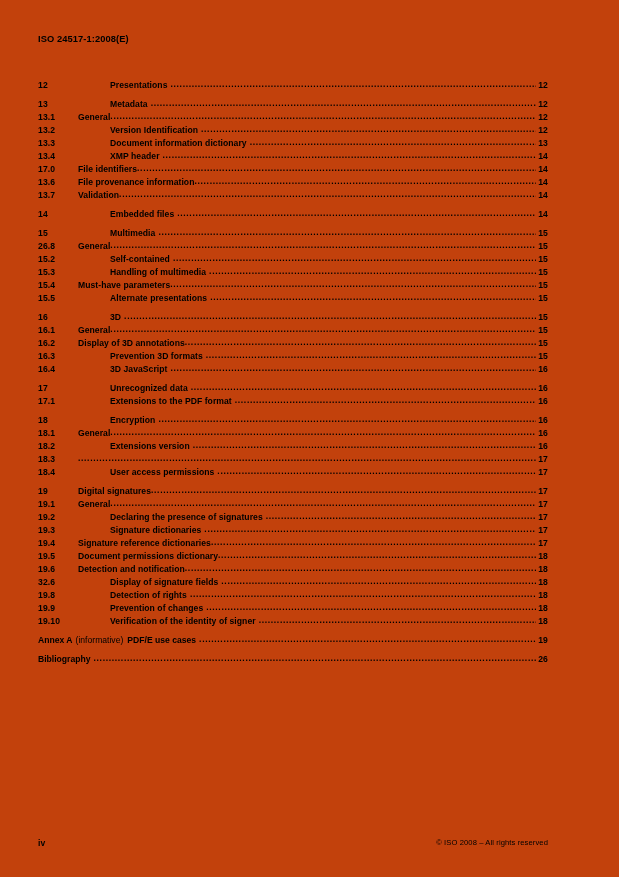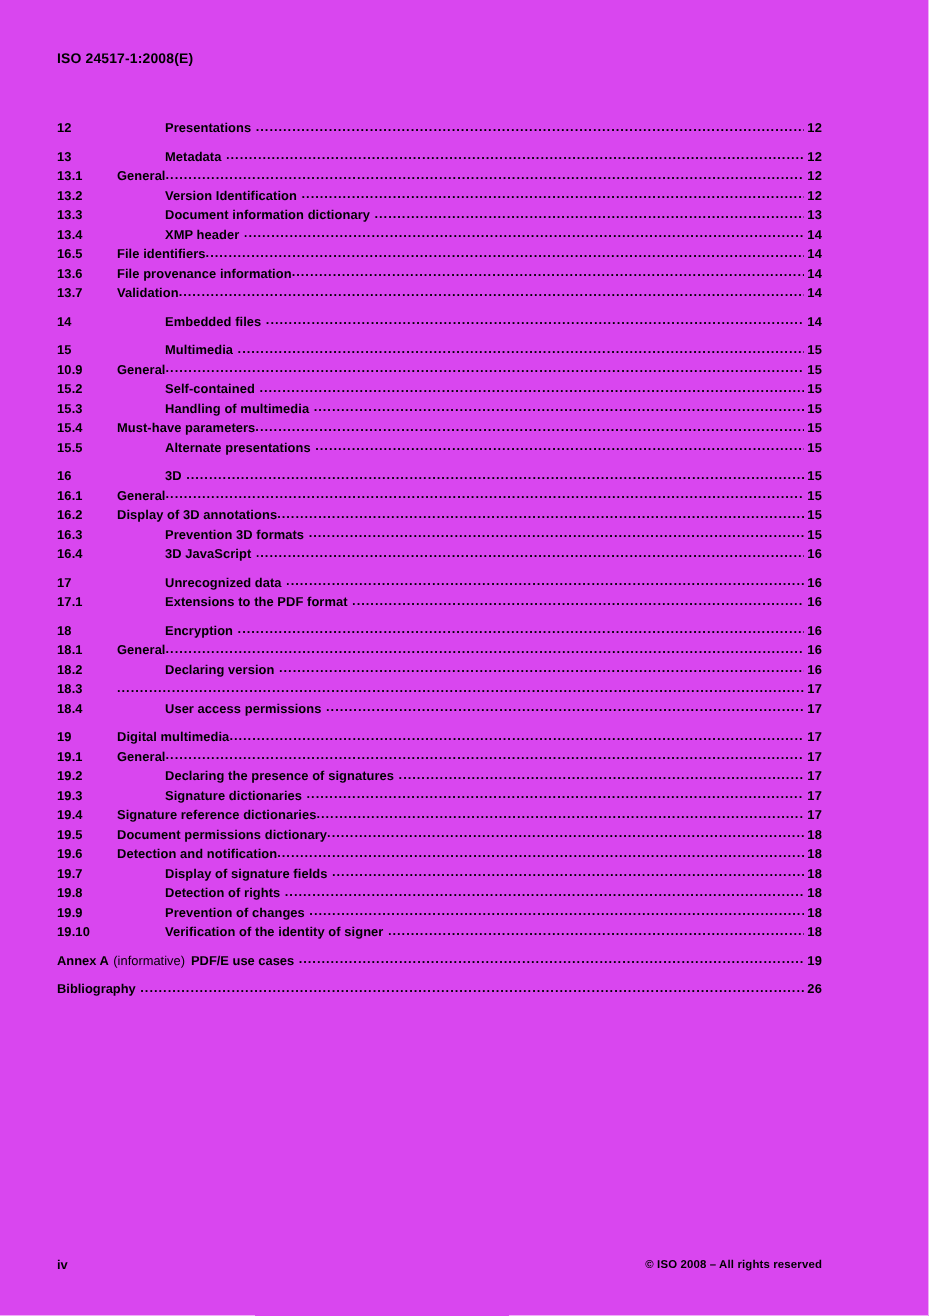--- a/index.html
+++ b/index.html
@@ -14,21 +14,21 @@
     font-family: "Liberation Sans", sans-serif;
     color: #000000;
     -webkit-font-smoothing: antialiased;
   }
 
   #page {
     position: absolute;
     inset: 0;
     width: 619px;
     height: 877px;
-    background: #d946ef;
+    background: #c2410c;
     overflow: hidden;
   }
 
   
   #doc-header {
     position: absolute;
     left: 38px;
     top: 34px;
     font-size: 9.3px;
     font-weight: bold;
@@ -133,21 +133,21 @@
     left: 38px;
     top: 838px;
     font-size: 8.6px;
     font-weight: bold;
   }
   #footer-copyright {
     position: absolute;
     right: 71px;
     top: 838px;
     font-size: 7.6px;
-    font-weight: bold;
+    font-weight: normal;
     letter-spacing: 0.1px;
   }
 </style>
 </head>
 <body>
 
 <div id="page">
 
   <div id="doc-header">ISO 24517-1:2008(E)</div>
 
@@ -185,21 +185,21 @@
           <span class="toc-leader"></span>
           <span class="toc-page">13</span>
         </div>
         <div class="toc-row">
           <span class="toc-num">13.4</span>
           <span class="toc-title gap">XMP header</span>
           <span class="toc-leader"></span>
           <span class="toc-page">14</span>
         </div>
         <div class="toc-row">
-          <span class="toc-num">16.5</span>
+          <span class="toc-num">17.0</span>
           <span class="toc-title">File identifiers</span>
           <span class="toc-leader"></span>
           <span class="toc-page">14</span>
         </div>
         <div class="toc-row">
           <span class="toc-num">13.6</span>
           <span class="toc-title">File provenance information</span>
           <span class="toc-leader"></span>
           <span class="toc-page">14</span>
         </div>
@@ -219,21 +219,21 @@
         </div>
       </div>
       <div class="toc-group">
         <div class="toc-row">
           <span class="toc-num">15</span>
           <span class="toc-title gap">Multimedia</span>
           <span class="toc-leader"></span>
           <span class="toc-page">15</span>
         </div>
         <div class="toc-row">
-          <span class="toc-num">10.9</span>
+          <span class="toc-num">26.8</span>
           <span class="toc-title">General</span>
           <span class="toc-leader"></span>
           <span class="toc-page">15</span>
         </div>
         <div class="toc-row">
           <span class="toc-num">15.2</span>
           <span class="toc-title gap">Self-contained</span>
           <span class="toc-leader"></span>
           <span class="toc-page">15</span>
         </div>
@@ -310,40 +310,40 @@
           <span class="toc-page">16</span>
         </div>
         <div class="toc-row">
           <span class="toc-num">18.1</span>
           <span class="toc-title">General</span>
           <span class="toc-leader"></span>
           <span class="toc-page">16</span>
         </div>
         <div class="toc-row">
           <span class="toc-num">18.2</span>
-          <span class="toc-title gap">Declaring version</span>
+          <span class="toc-title gap">Extensions version</span>
           <span class="toc-leader"></span>
           <span class="toc-page">16</span>
         </div>
         <div class="toc-row">
           <span class="toc-num">18.3</span>
           <span class="toc-leader"></span>
           <span class="toc-page">17</span>
         </div>
         <div class="toc-row">
           <span class="toc-num">18.4</span>
           <span class="toc-title gap">User access permissions</span>
           <span class="toc-leader"></span>
           <span class="toc-page">17</span>
         </div>
       </div>
       <div class="toc-group">
         <div class="toc-row">
           <span class="toc-num">19</span>
-          <span class="toc-title">Digital multimedia</span>
+          <span class="toc-title">Digital signatures</span>
           <span class="toc-leader"></span>
           <span class="toc-page">17</span>
         </div>
         <div class="toc-row">
           <span class="toc-num">19.1</span>
           <span class="toc-title">General</span>
           <span class="toc-leader"></span>
           <span class="toc-page">17</span>
         </div>
         <div class="toc-row">
@@ -370,21 +370,21 @@
           <span class="toc-leader"></span>
           <span class="toc-page">18</span>
         </div>
         <div class="toc-row">
           <span class="toc-num">19.6</span>
           <span class="toc-title">Detection and notification</span>
           <span class="toc-leader"></span>
           <span class="toc-page">18</span>
         </div>
         <div class="toc-row">
-          <span class="toc-num">19.7</span>
+          <span class="toc-num">32.6</span>
           <span class="toc-title gap">Display of signature fields</span>
           <span class="toc-leader"></span>
           <span class="toc-page">18</span>
         </div>
         <div class="toc-row">
           <span class="toc-num">19.8</span>
           <span class="toc-title gap">Detection of rights</span>
           <span class="toc-leader"></span>
           <span class="toc-page">18</span>
         </div>

